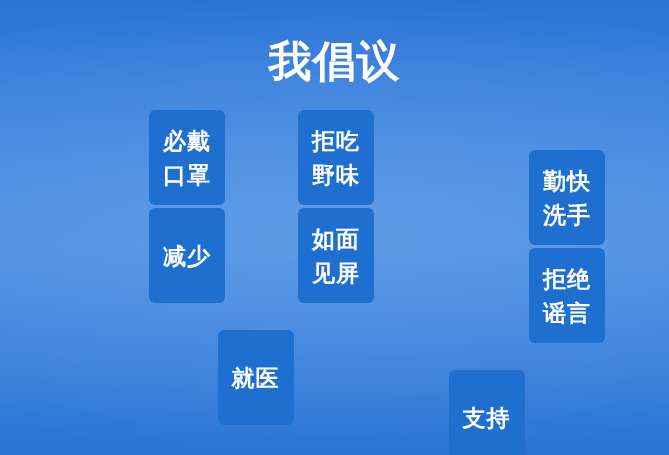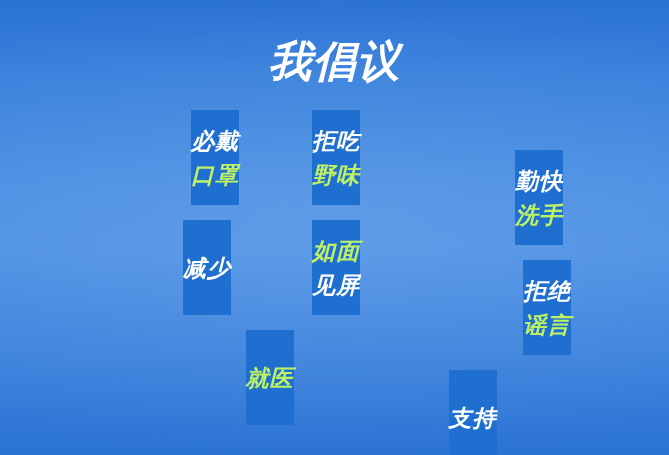--- a/index.html
+++ b/index.html
@@ -20,21 +20,20 @@
     box-sizing: border-box;
     background:
       linear-gradient(180deg,
         #2a72d4 0%,
         #3b82dd 18%,
         #4a8fe3 42%,
         #4d91e4 55%,
         #3d83dd 78%,
         #2a72d4 100%);
     overflow: hidden;
-    font-style: italic;
   }
 
   
   #poster::after {
     content: "";
     position: absolute;
     inset: 0;
     background:
       radial-gradient(120% 70% at 50% 50%,
         rgba(255,255,255,0.10) 0%,
@@ -69,49 +68,50 @@
 
   .card-row {
     position: absolute;
     left: 0;
     width: 669px;
     height: 95px;
     display: flex;
     justify-content: center;
   }
   .card-row.row-0 { top: 0px; }
-  .card-row.row-1 { top: 110px; gap: 8px; }
+  .card-row.row-1 { top: 98px; }
   .card-row.row-2 { top: 220px; }
 
   .card {
-    width: 48px;
+    width: 76px;
     height: 95px;
     background: #1f6fd0;
     display: flex;
     flex-direction: column;
     align-items: center;
     justify-content: center;
     box-sizing: border-box;
     padding: 4px 12px;
+    border-radius: 6px;
   }
 
   
   .card.col-0 { margin-left: 85px; }
   .card.col-1 { margin-left: 73px; align-items: center; }
   .card.col-2 { margin-left: 155px; margin-top: 40px; }
 
   .card-line {
     font-size: 23px;
     line-height: 34px;
     font-weight: 700;
     letter-spacing: 1px;
     white-space: nowrap;
   }
   .card-line.primary { color: #ffffff; }
-  .card-line.accent  { color: #bef264; }
+  .card-line.accent  { color: #ffffff; }
 </style>
 </head>
 <body>
 
 <div id="poster">
 
   <div class="poster-title">我倡议</div>
 
   <div class="cards-grid">
 

